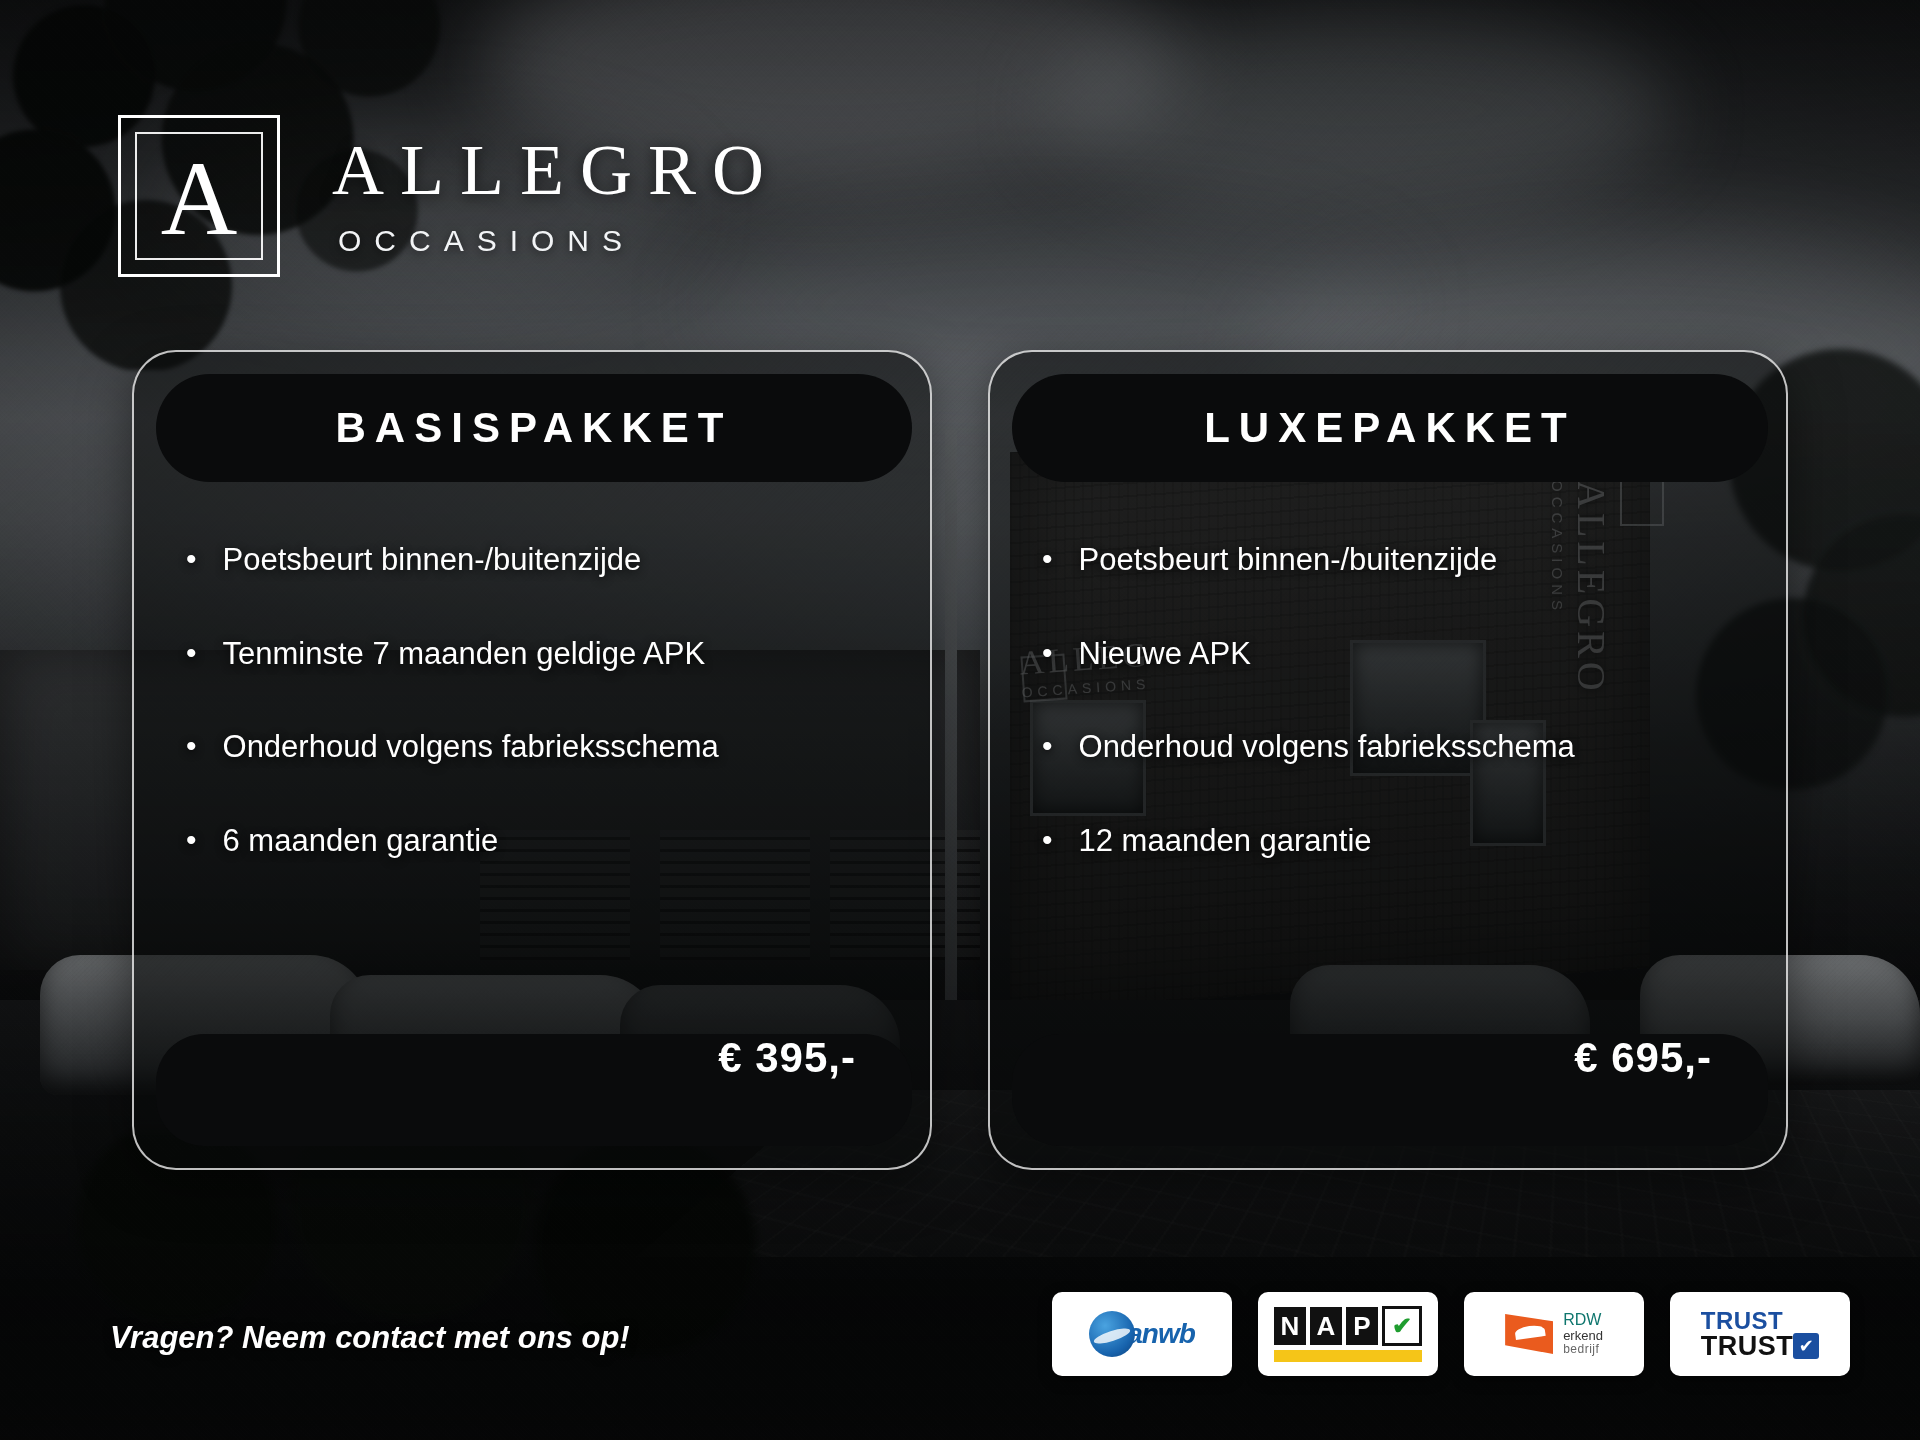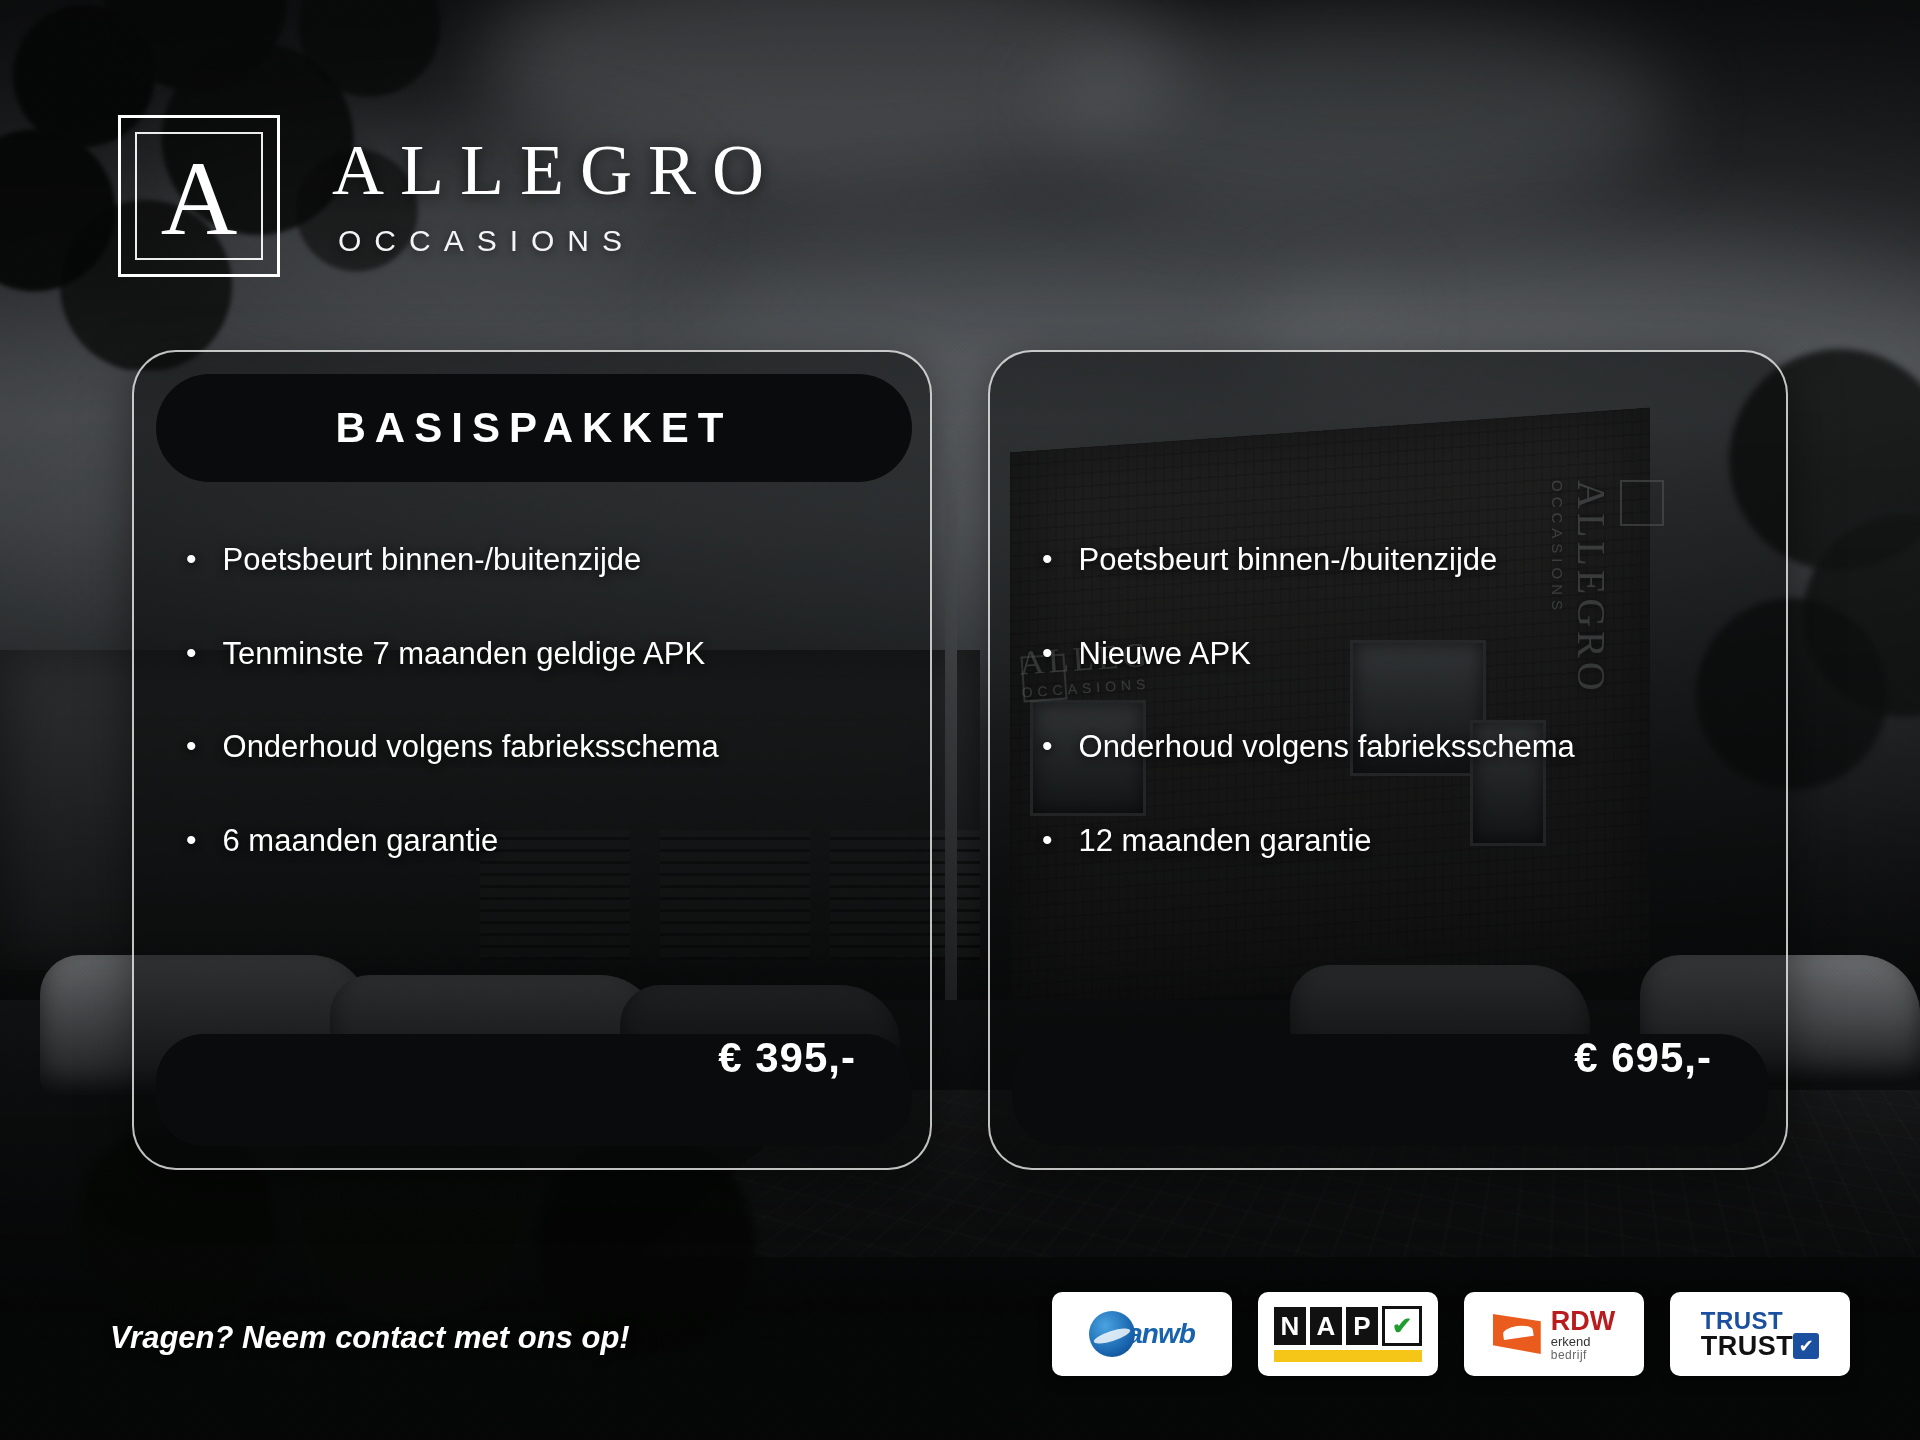--- a/index.html
+++ b/index.html
@@ -418,21 +418,21 @@
   }
   .rdw .flag::after{
     content:"";
     position:absolute; left: 10px; top: 12px;
     width: 30px; height: 12px;
     background: #fff;
     border-radius: 50% 50% 0 0;
     transform: rotate(-8deg);
   }
   .rdw .txt { line-height: 1.05; }
-  .rdw .t1 { font-size: 27px; font-weight: bold; color: #b91c1c; }
+  .rdw .t1 { font-size: 16px; font-weight: normal; color: #0f766e; }
   .rdw .t2 { font-size: 13px; color: #333; }
   .rdw .t3 { font-size: 12px; color: #666; letter-spacing: 0.5px; }
   
   .at { line-height: 1.0; display: flex; flex-direction: column; align-items: flex-start; }
   .at .l1 { font-size: 24px; font-weight: bold; color: #1b4fa0; letter-spacing: 0.5px; }
   .at .row2 { display: flex; align-items: center; gap: 0; }
   .at .l2 { font-size: 27px; font-weight: bold; color: #111; letter-spacing: 0.5px; }
   .at .chk {
     width: 26px; height: 26px;
     background: #1b4fa0;
@@ -529,20 +529,23 @@
           <span class="dot">•</span>
           <span>6 maanden garantie</span>
         </li>
       </ul>
       <div class="card-foot">
         <div class="price">€ 395,-</div>
       </div>
     </div>
 
     <div class="card">
+      <div class="card-head">
+        <div class="title">LUXEPAKKET</div>
+      </div>
       <ul class="features">
         <li>
           <span class="dot">•</span>
           <span>Poetsbeurt binnen-/buitenzijde</span>
         </li>
         <li>
           <span class="dot">•</span>
           <span>Nieuwe APK</span>
         </li>
         <li>

